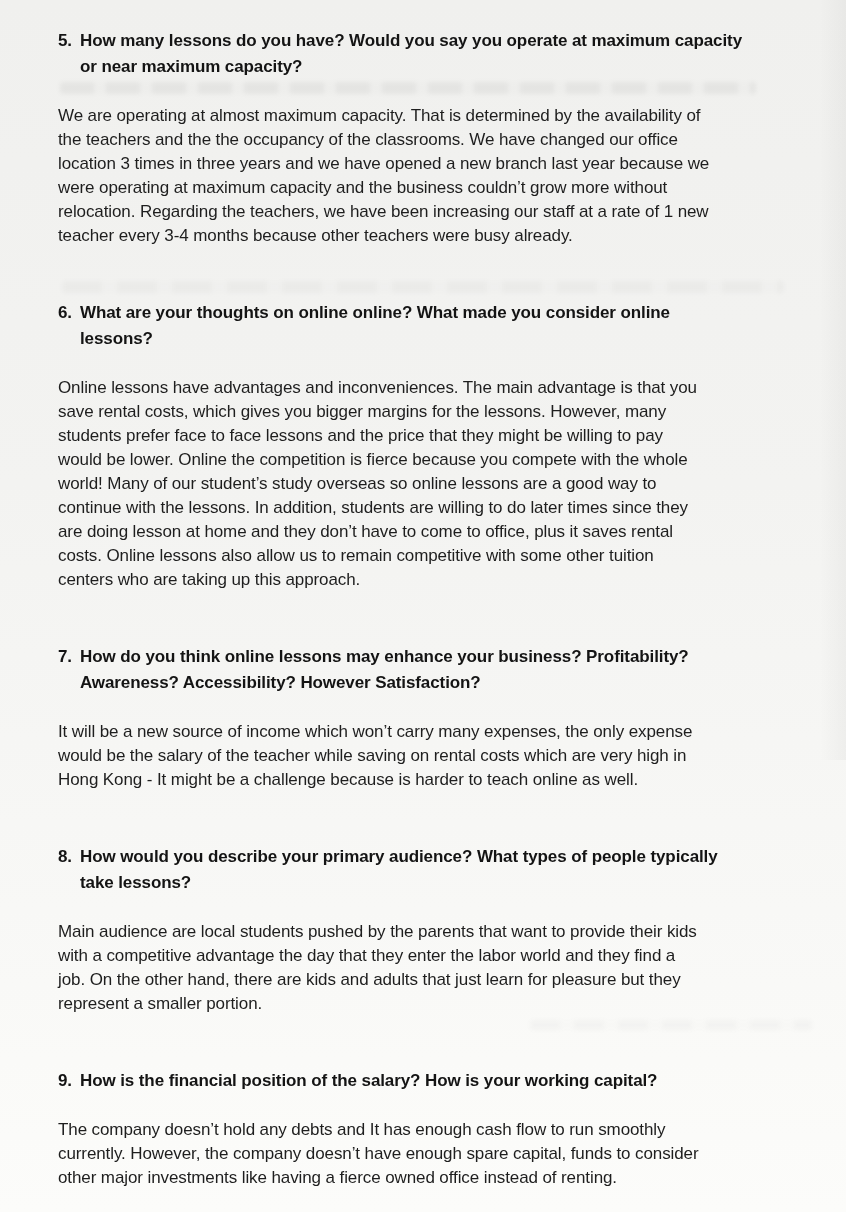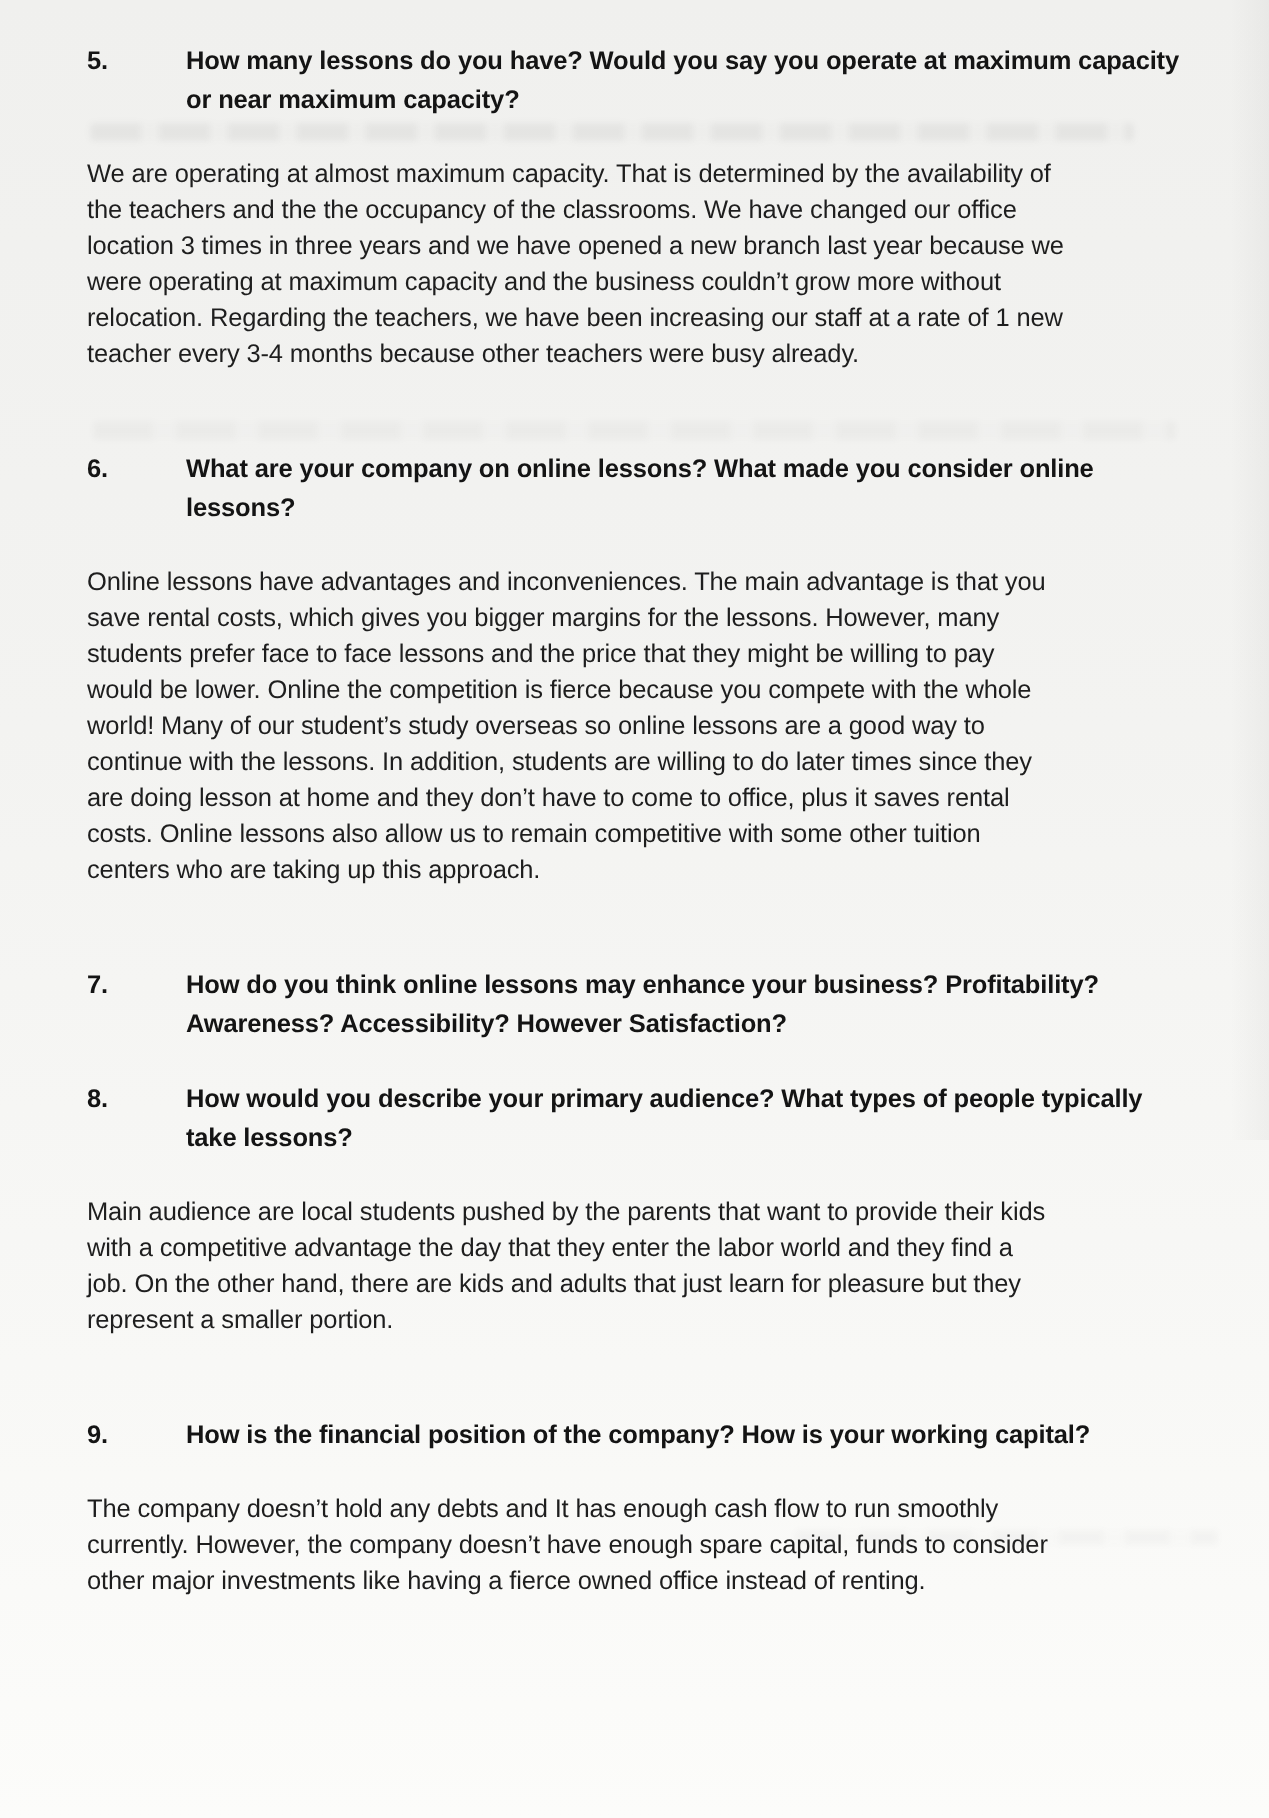--- a/index.html
+++ b/index.html
@@ -39,21 +39,20 @@
     color: #141414;
     margin: 0 0 24px 0;
   }
   .question .num {
     flex: 0 0 22px;
     width: 22px;
   }
   .question .qtext {
     flex: 1;
     white-space: pre-line;
-    margin-left: 44px;
   }
   .answer {
     font-size: 17px;
     line-height: 24px;
     letter-spacing: -0.1px;
     margin: 0 0 52px 0;
     white-space: pre-line;
     color: #1e1e1e;
   }
   
@@ -102,57 +101,60 @@
 the teachers and the the occupancy of the classrooms. We have changed our office
 location 3 times in three years and we have opened a new branch last year because we
 were operating at maximum capacity and the business couldn’t grow more without
 relocation. Regarding the teachers, we have been increasing our staff at a rate of 1 new
 teacher every 3-4 months because other teachers were busy already.</p>
   </section>
 
   <section class="qa">
     <div class="question">
       <span class="num">6.</span>
-      <span class="qtext">What are your company on online lessons? What made you consider online
+      <span class="qtext">What are your thoughts on online online? What made you consider online
 lessons?</span>
     </div>
     <p class="answer">Online lessons have advantages and inconveniences. The main advantage is that you
 save rental costs, which gives you bigger margins for the lessons. However, many
 students prefer face to face lessons and the price that they might be willing to pay
 would be lower. Online the competition is fierce because you compete with the whole
 world! Many of our student’s study overseas so online lessons are a good way to
 continue with the lessons. In addition, students are willing to do later times since they
 are doing lesson at home and they don’t have to come to office, plus it saves rental
 costs. Online lessons also allow us to remain competitive with some other tuition
 centers who are taking up this approach.</p>
   </section>
 
   <section class="qa">
     <div class="question">
       <span class="num">7.</span>
       <span class="qtext">How do you think online lessons may enhance your business? Profitability?
 Awareness? Accessibility? However Satisfaction?</span>
     </div>
+    <p class="answer">It will be a new source of income which won’t carry many expenses, the only expense
+would be the salary of the teacher while saving on rental costs which are very high in
+Hong Kong - It might be a challenge because is harder to teach online as well.</p>
   </section>
 
   <section class="qa">
     <div class="question">
       <span class="num">8.</span>
       <span class="qtext">How would you describe your primary audience? What types of people typically
 take lessons?</span>
     </div>
     <p class="answer">Main audience are local students pushed by the parents that want to provide their kids
 with a competitive advantage the day that they enter the labor world and they find a
 job. On the other hand, there are kids and adults that just learn for pleasure but they
 represent a smaller portion.</p>
   </section>
 
   <section class="qa">
     <div class="question">
       <span class="num">9.</span>
-      <span class="qtext">How is the financial position of the company? How is your working capital?</span>
+      <span class="qtext">How is the financial position of the salary? How is your working capital?</span>
     </div>
     <p class="answer">The company doesn’t hold any debts and It has enough cash flow to run smoothly
 currently. However, the company doesn’t have enough spare capital, funds to consider
 other major investments like having a fierce owned office instead of renting.</p>
   </section>
 
 </div>
 
 </body></html>

